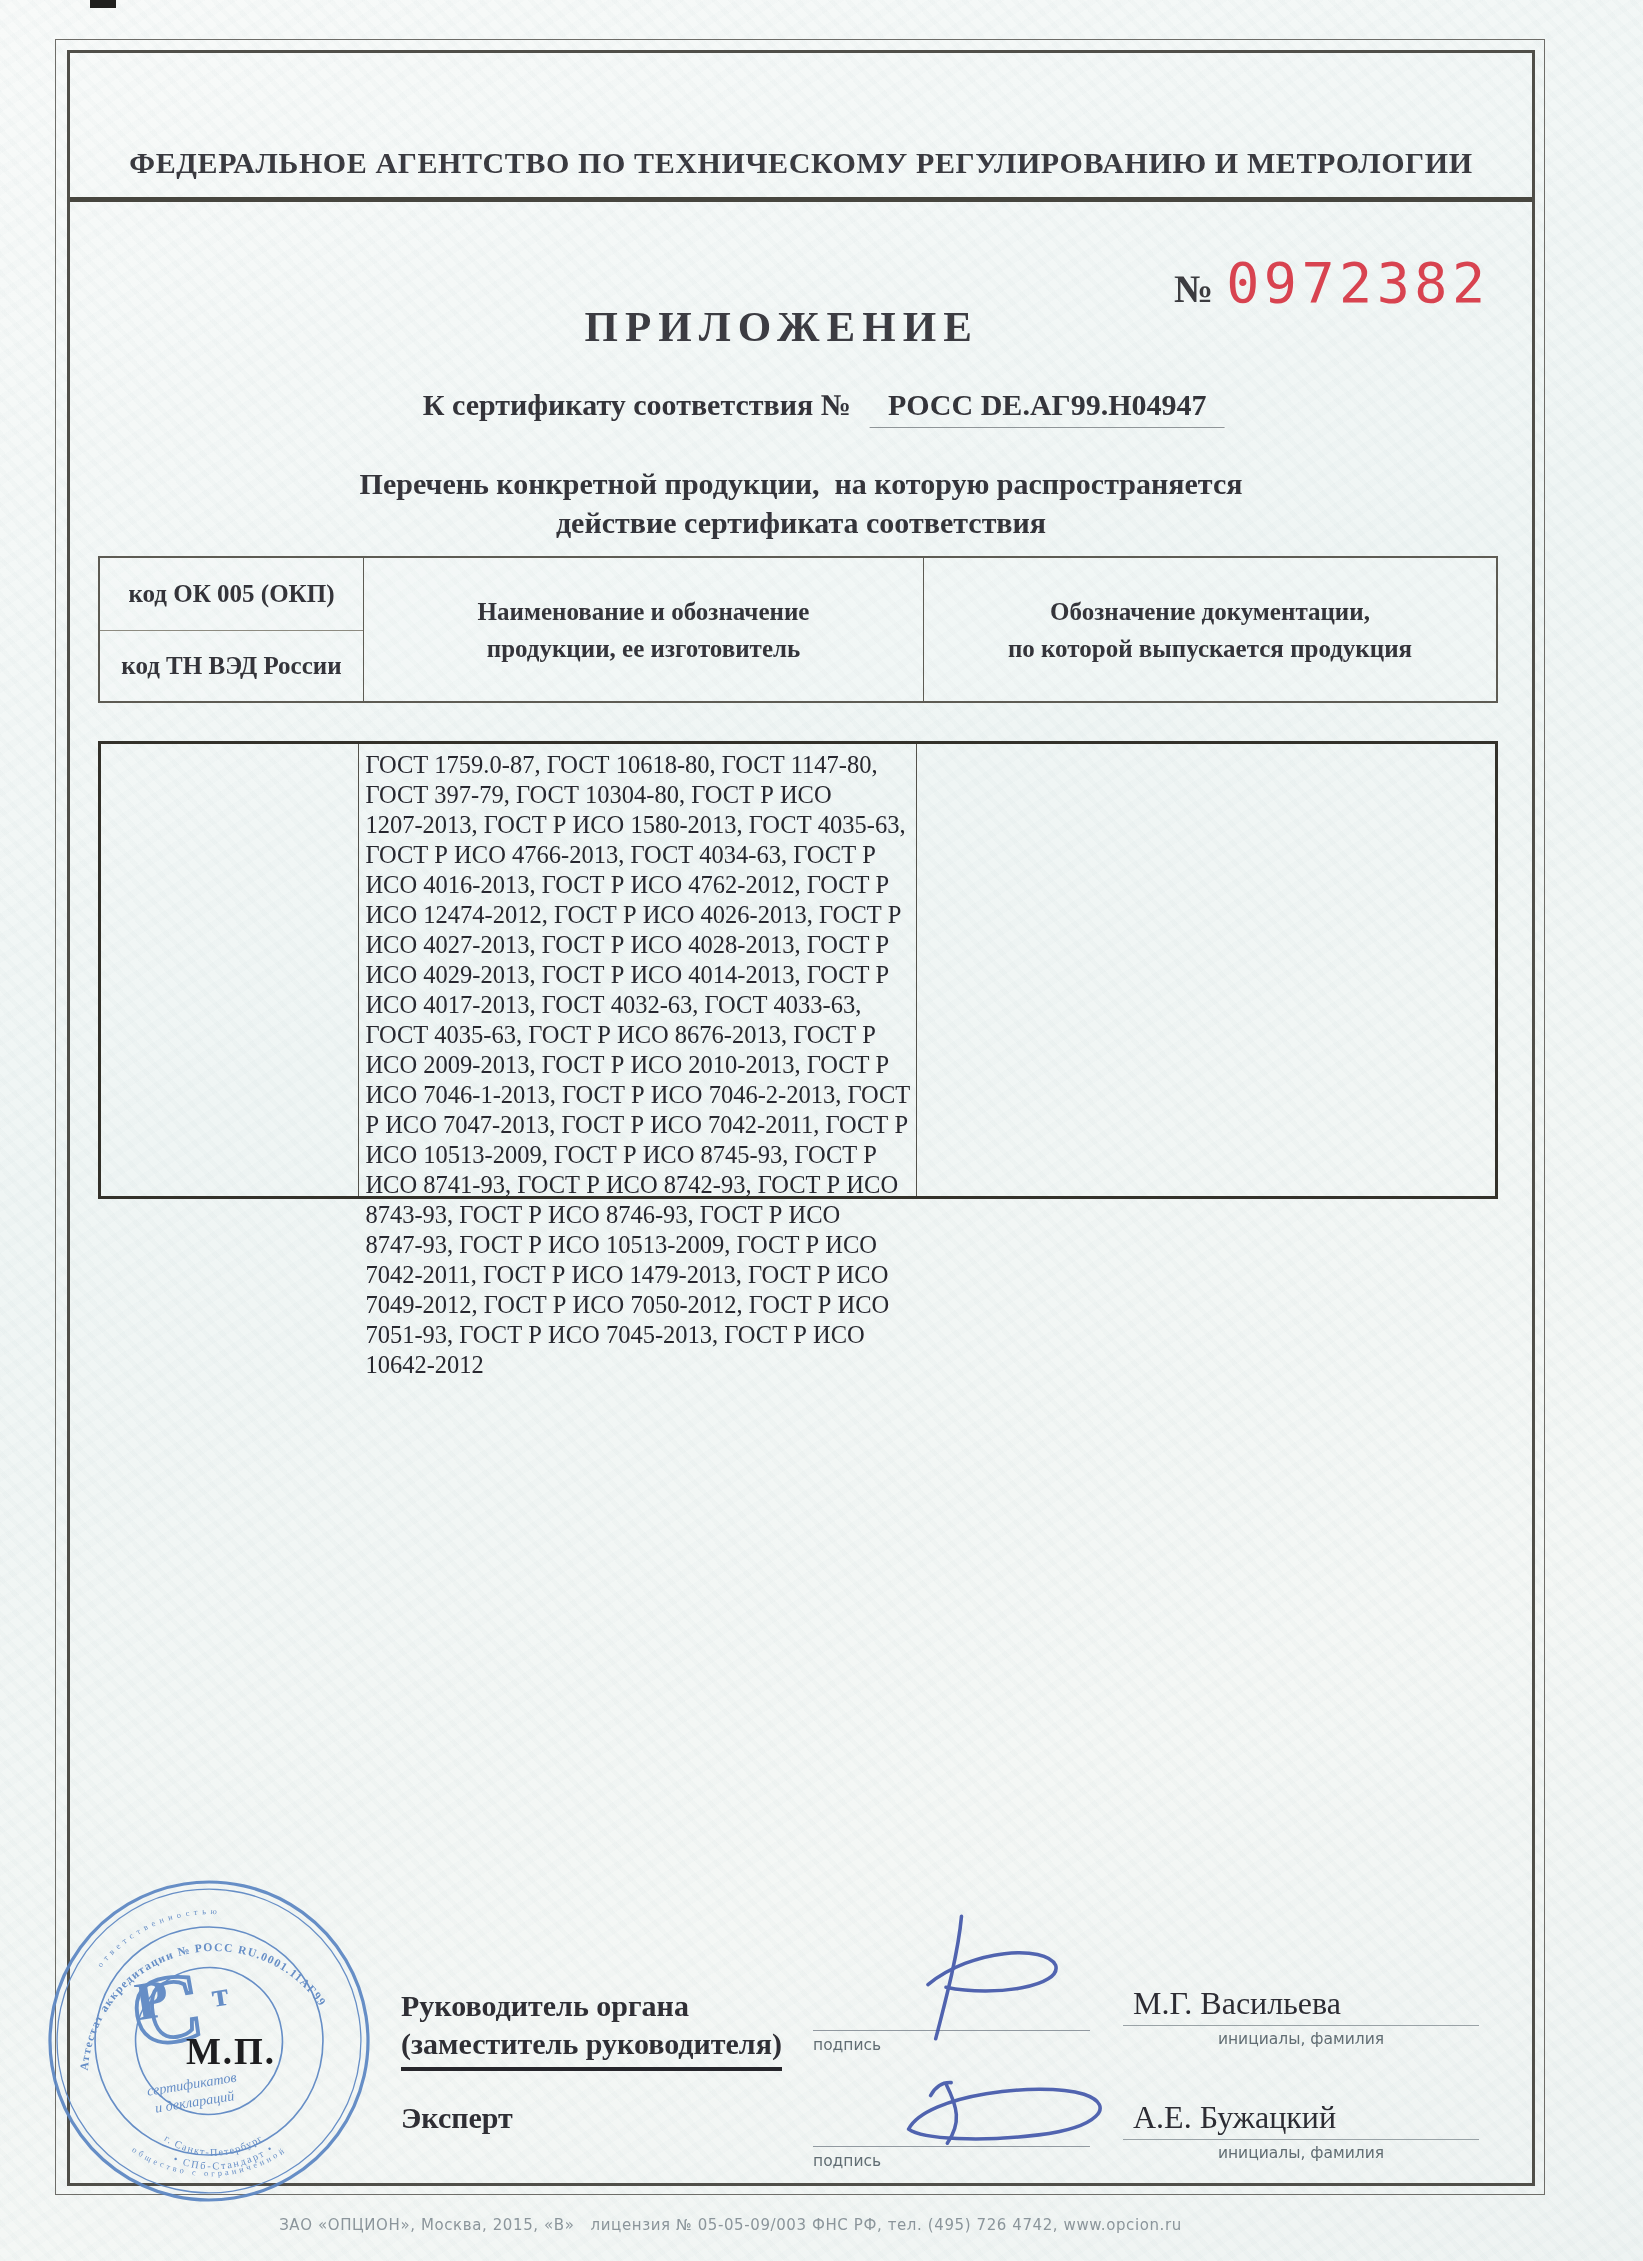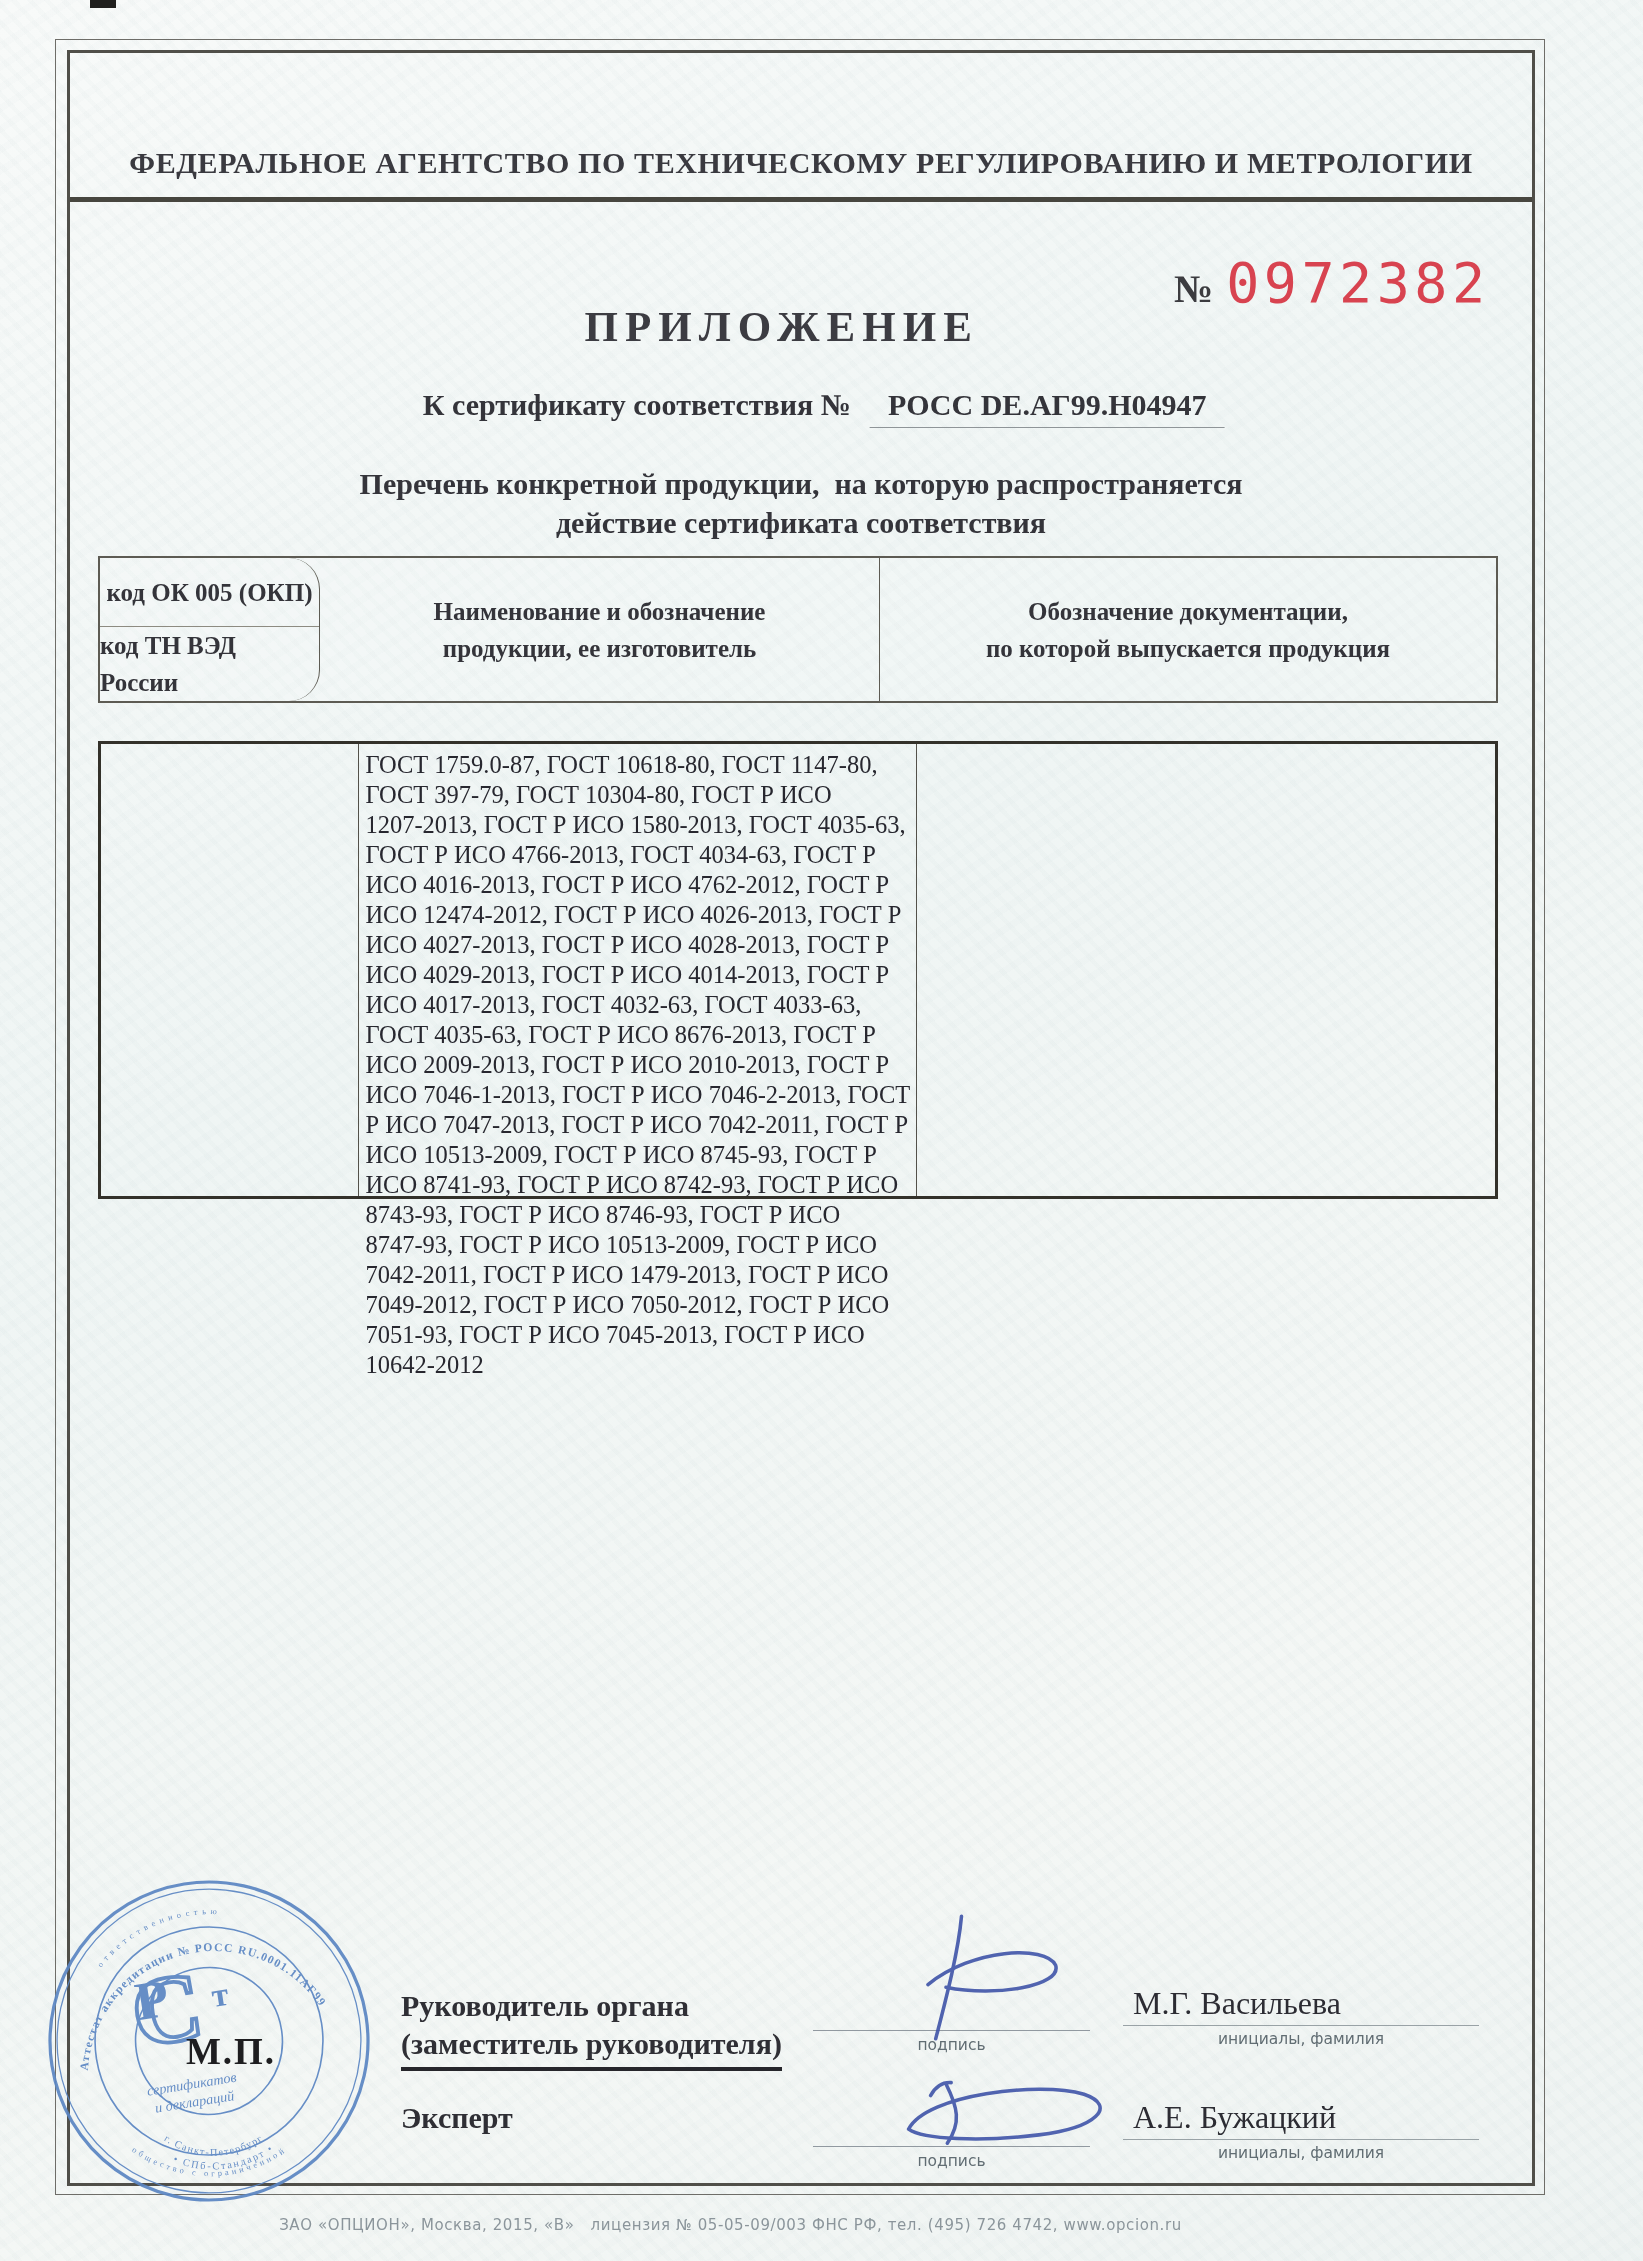--- a/index.html
+++ b/index.html
@@ -30,21 +30,21 @@
 
   .cert-line{position:absolute;left:67px;width:1468px;top:388px;text-align:center;
     font-size:30px;font-weight:bold;color:#34343a;transform:translateX(22.6px);}
   .cert-value{display:inline-block;border-bottom:1.9px solid #8f9598;padding:0 18px 5.2px 18px;margin-left:11.6px;}
 
   .subtitle{position:absolute;left:67px;width:1468px;top:464px;text-align:center;
     font-size:30px;font-weight:bold;line-height:39px;color:#34343a;white-space:pre-line;}
 
   .tbl-header{position:absolute;left:98px;top:556px;width:1400px;height:147px;box-sizing:border-box;
     border:2.6px solid #5d5b53;display:flex;background:rgba(255,255,255,0.10);}
-  .th-col1{width:220px;border-right:1.9px solid #5d5b53;display:flex;flex-direction:column;box-sizing:border-box;border-radius:31px;}
+  .th-col1{width:264px;border-right:1.9px solid #5d5b53;display:flex;flex-direction:column;box-sizing:border-box;}
   .th-col1-top{flex:1.02;display:flex;align-items:center;justify-content:center;border-bottom:1.3px solid #8d8b81;}
   .th-col1-bot{flex:1;display:flex;align-items:center;justify-content:center;}
   .th-col2{width:560px;border-right:1.9px solid #5d5b53;display:flex;align-items:center;justify-content:center;
     text-align:center;white-space:pre-line;box-sizing:border-box;}
   .th-col3{flex:1;display:flex;align-items:center;justify-content:center;text-align:center;white-space:pre-line;}
   .th-text{font-size:25px;font-weight:bold;line-height:37px;color:#34343a;}
 
   .tbl-body{position:absolute;left:98px;top:741px;width:1400px;height:458px;box-sizing:border-box;
     border:3.9px solid #33312a;display:flex;justify-content:center;}
   .tb-col1{width:258px;border-right:1.9px solid #53514a;box-sizing:border-box;}
@@ -54,21 +54,21 @@
 
   .mp-label{position:absolute;left:186px;top:2030px;font-size:37px;font-weight:bold;
     letter-spacing:1.9px;color:#1e1e20;z-index:5;}
 
   .role1{position:absolute;left:401px;top:1989px;font-size:30px;font-weight:bold;color:#2f2f35;}
   .role1b{position:absolute;left:401px;top:2027px;font-size:30px;font-weight:bold;color:#2f2f35;
     border-bottom:4.5px solid #26262b;padding-bottom:5.8px;}
   .role2{position:absolute;left:401px;top:2101px;font-size:30px;font-weight:bold;color:#2f2f35;text-align:center;}
 
   .sigline{position:absolute;width:277px;border-top:1.9px solid #9199a0;}
-  .sigcap{position:absolute;width:277px;text-align:center;
+  .sigcap{position:absolute;width:277px;
     font-family:"DejaVu Sans","Liberation Sans",sans-serif;font-size:15.5px;color:#616d73;}
   .nameline{position:absolute;width:356px;border-top:1.9px solid #99a2a6;}
   .namecap{position:absolute;width:356px;text-align:center;
     font-family:"DejaVu Sans","Liberation Sans",sans-serif;font-size:15.5px;color:#616d73;}
   .sig-name{position:absolute;font-size:32px;color:#2c2c33;}
 
   .footer{position:absolute;left:0;width:1461px;top:2216px;text-align:center;
     font-family:"DejaVu Sans","Liberation Sans",sans-serif;font-size:15px;color:#8b959b;letter-spacing:0.6px;}
 
   .stamp-svg{position:absolute;left:41px;top:1873px;width:336px;height:336px;opacity:0.92;}

